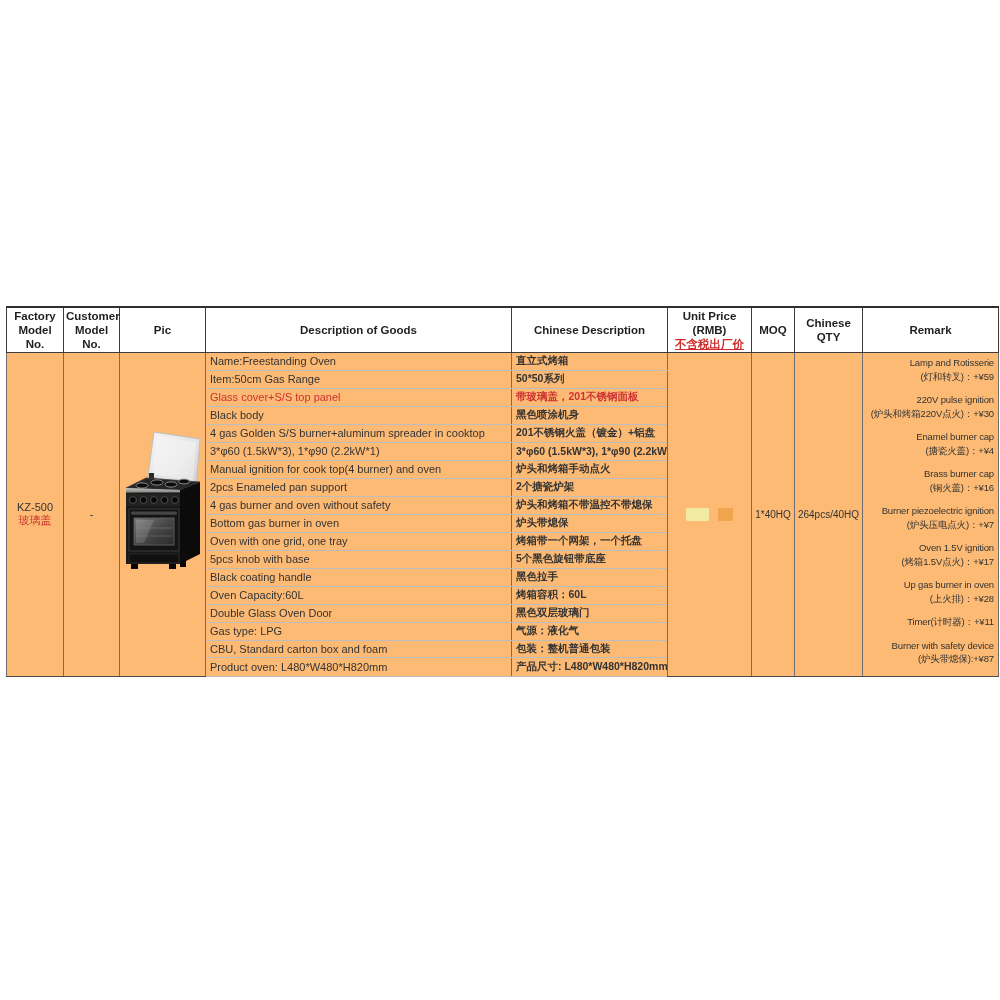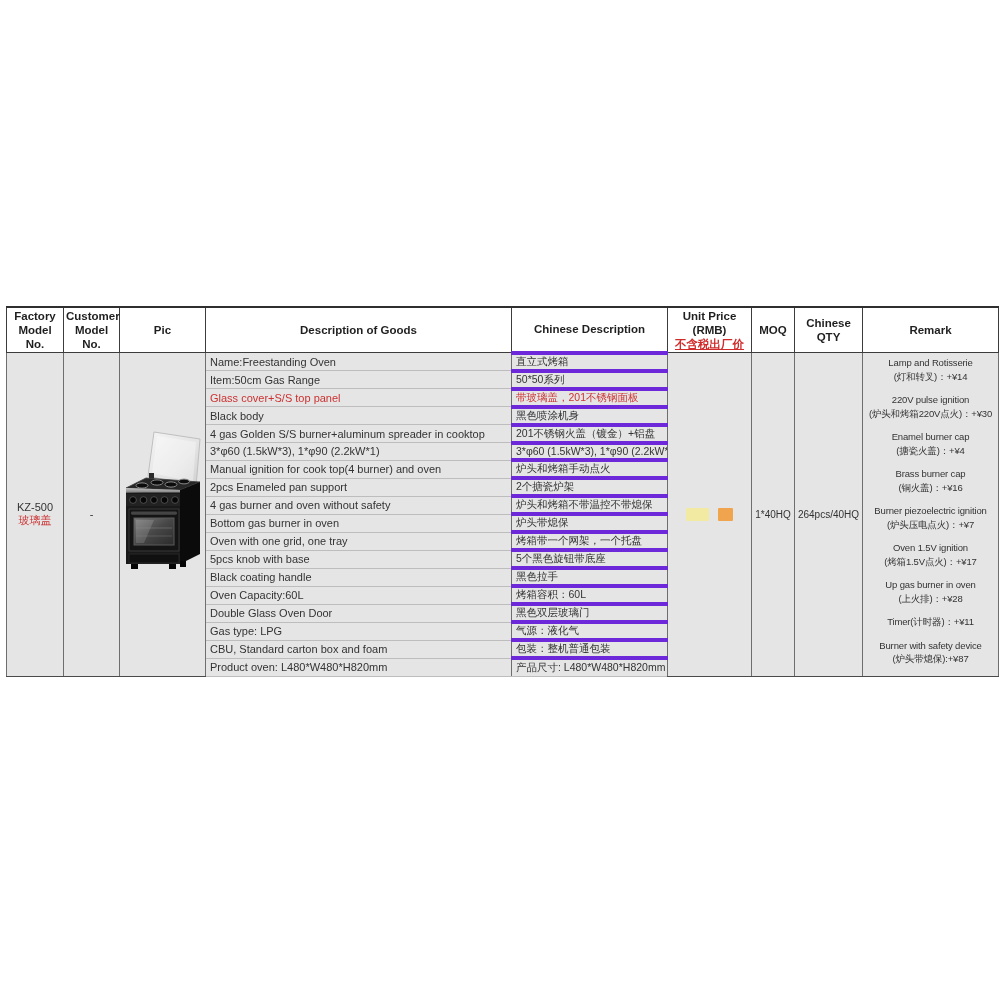--- a/index.html
+++ b/index.html
@@ -12,47 +12,47 @@
   table.spec { border-collapse:collapse; table-layout:fixed; width:992px;
                color:#333; font-size:11px; }
   table.spec { border:1px solid #4a4a4a; border-top:2px solid #2f2f2f; }
 
   th { font-size:11.5px; font-weight:bold; color:#1f1f1f; text-align:center;
        vertical-align:middle; border:1px solid #3c3c3c; height:37px; line-height:14px;
        padding:1px 2px; background:#fff; }
   th .red-sub { display:block; color:#d02a2a; font-weight:bold;text-decoration:underline; }
 
   tbody tr { height:17.7px; }
-  td { vertical-align:middle; background:#e5e5e5; }
+  td { vertical-align:middle; background:#fdba74; }
   td.en { border-left:1px solid #6e6e6e; border-right:1px solid #6e6e6e;
           border-top:1px solid #bdbdbd; border-bottom:1px solid #bdbdbd;
           padding:0 4px; white-space:nowrap; overflow:hidden; }
   td.zh { border-right:1px solid #6e6e6e;
-          border-top:4px solid #6d28d9; border-bottom:1px solid #bdbdbd;
-          padding:0 4px; font-size:10.5px; white-space:nowrap; overflow:hidden; }
+          border-top:1px solid #6d28d9; border-bottom:1px solid #bdbdbd;
+          padding:0 4px; font-size:10.5px; white-space:nowrap; overflow:hidden;font-weight:bold; }
   tr.red td.en, tr.red td.zh { color:#cc3232; }
 
   td.span-cell { border:1px solid #6e6e6e; border-top:1px solid #3c3c3c;
                  border-bottom:1px solid #4a4a4a; text-align:center; }
   td.model-cell div.model-no { color:#333; }
   td.model-cell div.model-variant { color:#cc3232; }
   td.cust-cell { color:#333; }
 
   td.pic-cell { vertical-align:middle; text-align:center; }
   .oven-wrap { position:relative; top:-10px; display:inline-block; }
 
   td.price-cell { text-align:center; }
   .swatches { display:flex; align-items:center; justify-content:center; gap:9px; }
   .swatch { display:inline-block; height:13px; border-radius:1px; }
   .swatch.s1 { width:23px; }
   .swatch.s2 { width:15px; }
 
   td.moq-cell, td.load-cell { font-size:10px; color:#333; }
 
-  td.remark-cell { vertical-align:top; text-align:center; padding:3px 4px 0 4px;
+  td.remark-cell { vertical-align:top; text-align:right; padding:3px 4px 0 4px;
                    font-size:9.5px; letter-spacing:-0.15px; line-height:13.5px;
                    overflow:hidden; }
   .rk-group { margin-bottom:10px; white-space:nowrap; overflow:hidden; }
   .rk-line2:empty { display:none; }
 </style>
 </head>
 <body>
 
 <div class="page">
   <div class="sheet">
@@ -146,21 +146,21 @@
             <span class="swatches">
               <span class="swatch s1" style="background: rgb(242, 233, 162);"></span>
               <span class="swatch s2" style="background: rgb(240, 164, 77);"></span>
             </span>
           </td>
           <td class="span-cell moq-cell" rowspan="18">1*40HQ</td>
           <td class="span-cell load-cell" rowspan="18">264pcs/40HQ</td>
           <td class="span-cell remark-cell" rowspan="18">
             <div class="rk-group">
               <div class="rk-line1">Lamp and Rotisserie</div>
-              <div class="rk-line2">(灯和转叉)：+¥14</div>
+              <div class="rk-line2">(灯和转叉)：+¥59</div>
             </div>
             <div class="rk-group">
               <div class="rk-line1">220V pulse ignition</div>
               <div class="rk-line2">(炉头和烤箱220V点火)：+¥30</div>
             </div>
             <div class="rk-group">
               <div class="rk-line1">Enamel burner cap</div>
               <div class="rk-line2">(搪瓷火盖)：+¥4</div>
             </div>
             <div class="rk-group">

